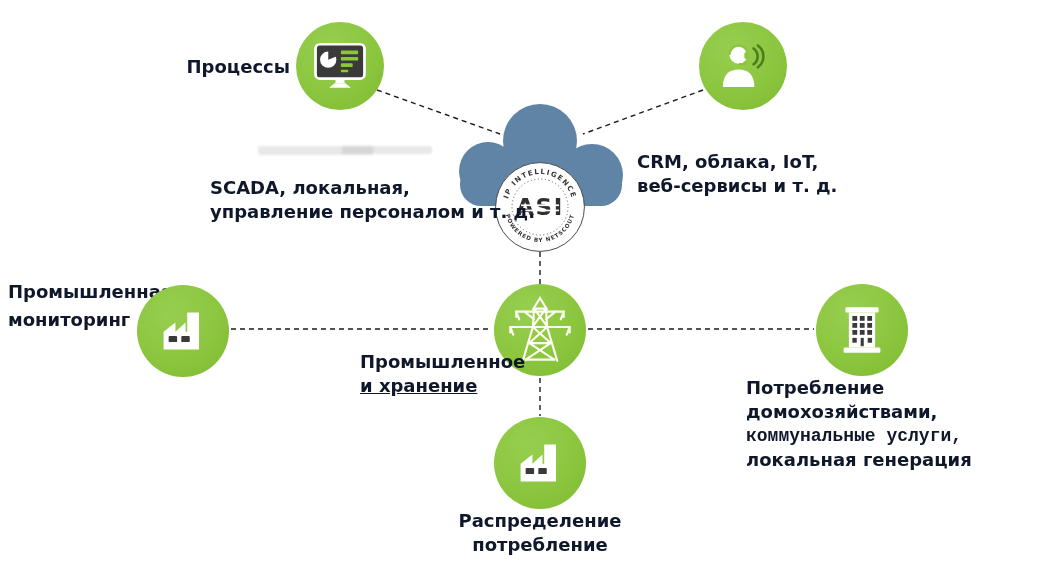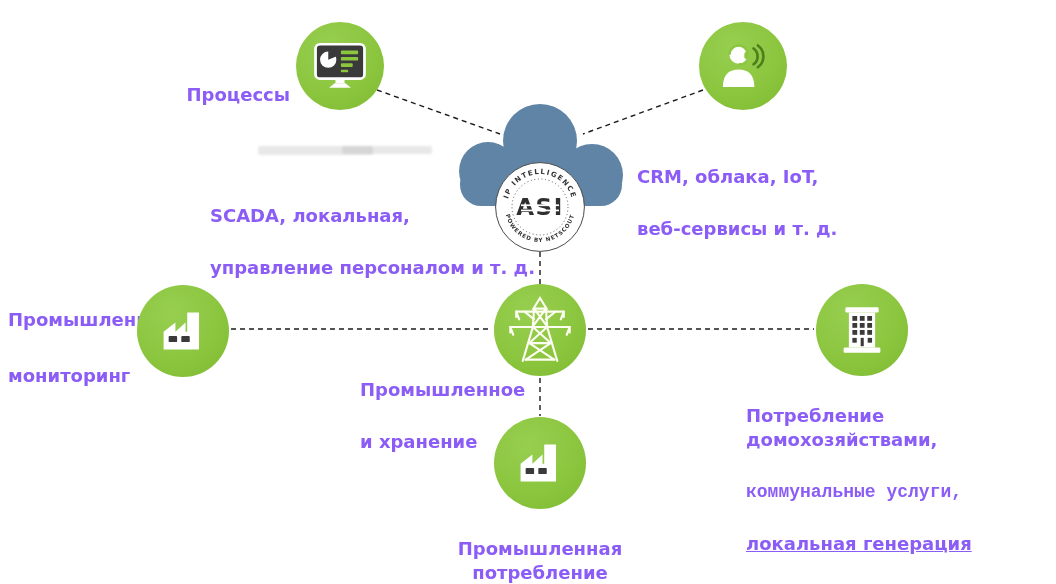--- a/index.html
+++ b/index.html
@@ -2,21 +2,21 @@
 <html><head>
 <meta charset="utf-8">
 <style>
   html,body{margin:0;padding:0;background:#fff;}
   .stage{
     position:relative;width:1056px;height:584px;background:#ffffff;
     font-family:"DejaVu Sans", sans-serif;overflow:hidden;
   }
   .lbl{
     position:absolute;font-weight:bold;font-size:18px;line-height:24px;
-    color:#8b5cf6;white-space:pre-wrap;margin-top:28px;
+    color:#0f172a;white-space:pre-wrap;
   }
   .circle{
     position:absolute;border-radius:50%;
     background:radial-gradient(circle at 38% 30%, #97ce50 0%, #8CC63F 55%, #7eb932 100%);
     display:flex;align-items:center;justify-content:center;
   }
   .connectors{position:absolute;left:0;top:0;}
   .smudge{position:absolute;background:#9a9a9a;opacity:.22;filter:blur(1.2px);border-radius:2px;}
   svg{display:block;}
 </style>
@@ -89,21 +89,21 @@
       <circle cx="28.5" cy="30.2" r="1.7" fill="#8CC63F"></circle>
       <path d="M44,12 A11,11 0 0 1 44,30" fill="none" stroke="#4E7D1C" stroke-width="3" stroke-linecap="round"></path>
       <path d="M49,8.5 A15.5,15.5 0 0 1 49,33.5" fill="none" stroke="#4E7D1C" stroke-width="3" stroke-linecap="round"></path>
     </svg>
   </div>
 
   <div style="position:absolute;left:210px;top:176px;">
     <div class="lbl" style="position:static;">SCADA, локальная,</div>
     <div class="lbl" style="position:static;">управление персоналом и т. д.</div>
   </div>
-  <div style="position:absolute;left:637px;top:137px;">
+  <div style="position:absolute;left:637px;top:150px;">
     <div class="lbl" style="position:static;">CRM, облака, IoT,</div>
     <div class="lbl" style="position:static;">веб-сервисы и т. д.</div>
   </div>
 
   <div style="position:absolute;left:8px;top:278px;">
     <div class="lbl" style="position:static;line-height:28px;">Промышленная</div>
     <div class="lbl" style="position:static;line-height:28px;">мониторинг</div>
   </div>
   <div class="circle" style="left:137px;top:285px;width:92px;height:92px;">
     <svg width="54" height="54" viewBox="0 0 64 64">
@@ -124,21 +124,21 @@
         <path d="M7,29.5 H57"></path>
         <path d="M7,29.5 l2.5,6.5 M57,29.5 l-2.5,6.5 M7,29.5 v4.5 M57,29.5 v4.5"></path>
         <path d="M26,29.5 L17.5,58 M38,29.5 L46.5,58"></path>
         <path d="M26,29.5 L41,43 M38,29.5 L23,43 M23,43 H41 M23,43 L44,57 M41,43 L20,57"></path>
         <path d="M20,57 H44"></path>
       </g>
     </svg>
   </div>
   <div style="position:absolute;left:360px;top:350px;">
     <div class="lbl" style="position:static;">Промышленное</div>
-    <div class="lbl" style="position:static;">и хранение</div>
+    <div class="lbl" style="position:static;text-decoration:underline;">и хранение</div>
   </div>
 
   <div class="circle" style="left:816px;top:284px;width:92px;height:92px;">
     <svg width="56" height="56" viewBox="0 0 64 64">
       <rect x="13" y="6" width="38" height="6" rx="1.5" fill="#ffffff"></rect>
       <rect x="17" y="12" width="30" height="40" fill="#ffffff"></rect>
       <rect x="11" y="52" width="42" height="6" rx="1.5" fill="#ffffff"></rect>
       <g fill="#3a3a3a">
         <rect x="21" y="16" width="5.5" height="5.5"></rect>
           <rect x="29.5" y="16" width="5.5" height="5.5"></rect>
@@ -151,25 +151,25 @@
           <rect x="38" y="32" width="5.5" height="5.5"></rect>
         <rect x="21" y="41" width="5" height="5.5"></rect>
           <rect x="30.5" y="41" width="3.5" height="9.5"></rect>
           <rect x="38.5" y="41" width="5" height="5.5"></rect>
       </g>
     </svg>
   </div>
   <div style="position:absolute;left:746px;top:376px;">
     <div class="lbl" style="position:static;">Потребление  домохозяйствами,</div>
     <div class="lbl" style="position:static;font-family:Liberation Mono, monospace;">коммунальные услуги,</div>
-    <div class="lbl" style="position:static;text-decoration:underline;">локальная генерация</div>
+    <div class="lbl" style="position:static;">локальная генерация</div>
   </div>
 
   <div class="circle" style="left:494px;top:417px;width:92px;height:92px;">
     <svg width="54" height="54" viewBox="0 0 64 64">
       <path d="M9,54 V33 L23,22 V33 L35,22 V33 H37 V10 H51 V54 Z" fill="#ffffff"></path>
       <rect x="15" y="38" width="10" height="7" rx="1" fill="#3a3a3a"></rect>
       <rect x="30" y="38" width="10" height="7" rx="1" fill="#3a3a3a"></rect>
     </svg>
   </div>
-  <div class="lbl" style="left:390px;top:509px;width:300px;text-align:center;">Промышленная потребление</div>
+  <div class="lbl" style="left:390px;top:509px;width:300px;text-align:center;">Распределение потребление</div>
 
 </div>
 
 </body></html>

